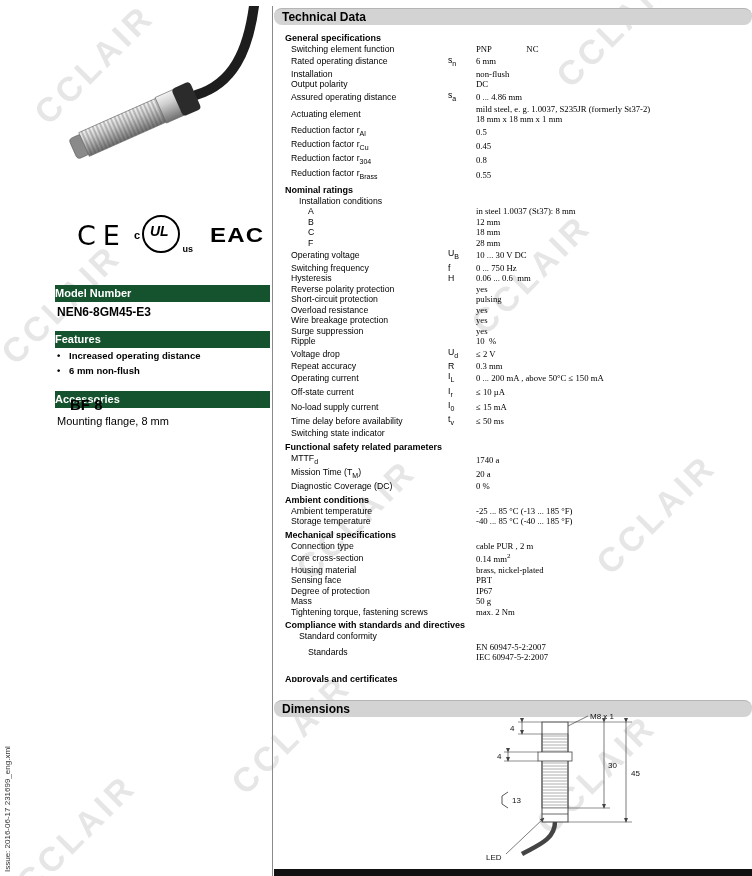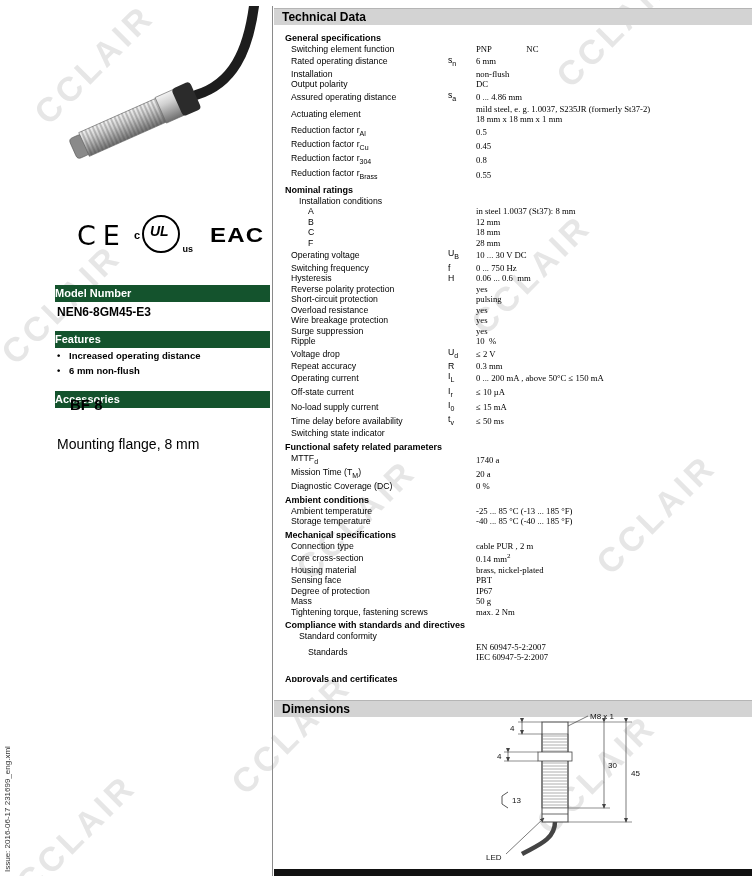--- a/index.html
+++ b/index.html
@@ -23,34 +23,35 @@
   }
   .lbar{
     position:absolute;left:55px;width:215px;height:17px;background:#14532d;color:#fff;
     font-size:11px;font-weight:bold;line-height:17px;padding-left:0;box-sizing:border-box;
   }
   .model-text{position:absolute;left:57px;top:305px;font-size:12px;font-weight:bold;}
   .feat-list{position:absolute;left:57px;top:348px;width:210px;}
   .feat-item{font-size:9.5px;font-weight:bold;line-height:15px;display:flex;}
   .feat-item .bullet{width:12px;}
   .acc-name{position:absolute;left:57px;top:396px;font-size:15px;font-weight:bold;padding-left:13px;}
-  .acc-desc{position:absolute;left:57px;top:436px;font-size:14px;}
+  .acc-desc{position:absolute;left:57px;top:415px;font-size:11px;}
   
   .ce-mark{position:absolute;left:77px;top:220px;font-size:27px;letter-spacing:7px;font-family:"DejaVu Sans",sans-serif;}
   .ul-mark{position:absolute;left:142px;top:215px;width:34px;height:34px;border:2px solid #000;border-radius:50%;}
   .ul-mark .ul-letters{position:absolute;left:6px;top:6px;font-size:14px;font-weight:bold;font-style:italic;}
   .ul-mark .ul-c{position:absolute;left:-10px;top:12px;font-size:11px;font-weight:bold;}
   .ul-mark .ul-us{position:absolute;right:-15px;bottom:-3px;font-size:9px;font-weight:bold;}
   .eac-mark{position:absolute;left:210px;top:224px;font-size:20px;font-weight:bold;transform:scaleX(1.2);transform-origin:left;letter-spacing:1px;}
   
   #rpanel{position:absolute;left:274px;top:0;width:478px;height:876px;}
   .gbar{
     position:absolute;left:0;width:478px;height:17px;background:#d3d3d3;
     font-size:12px;font-weight:bold;line-height:17px;padding-left:8px;box-sizing:border-box;
     border-top:1px solid #b5b5b5;
+    border-radius:8px;
   }
   #tech-rows{position:absolute;left:4px;top:30px;width:478px;height:652px;overflow:hidden;}
   .sec-h{font-weight:bold;font-size:9px;line-height:11px;padding-left:7px;margin-top:3px;}
   .sec-h.gap{margin-top:11px;}
   .trow{display:flex;align-items:center;font-size:8.7px;line-height:10.5px;}
   .trow .lbl{width:170px;padding-left:13px;box-sizing:border-box;flex-shrink:0;}
   .trow.i1 .lbl{padding-left:21px;}
   .trow.i2 .lbl{padding-left:30px;}
   .trow .sym{width:28px;flex-shrink:0;}
   .trow .val{flex:1;white-space:pre-wrap;padding-right:8px;font-family:Liberation Serif, serif;}

